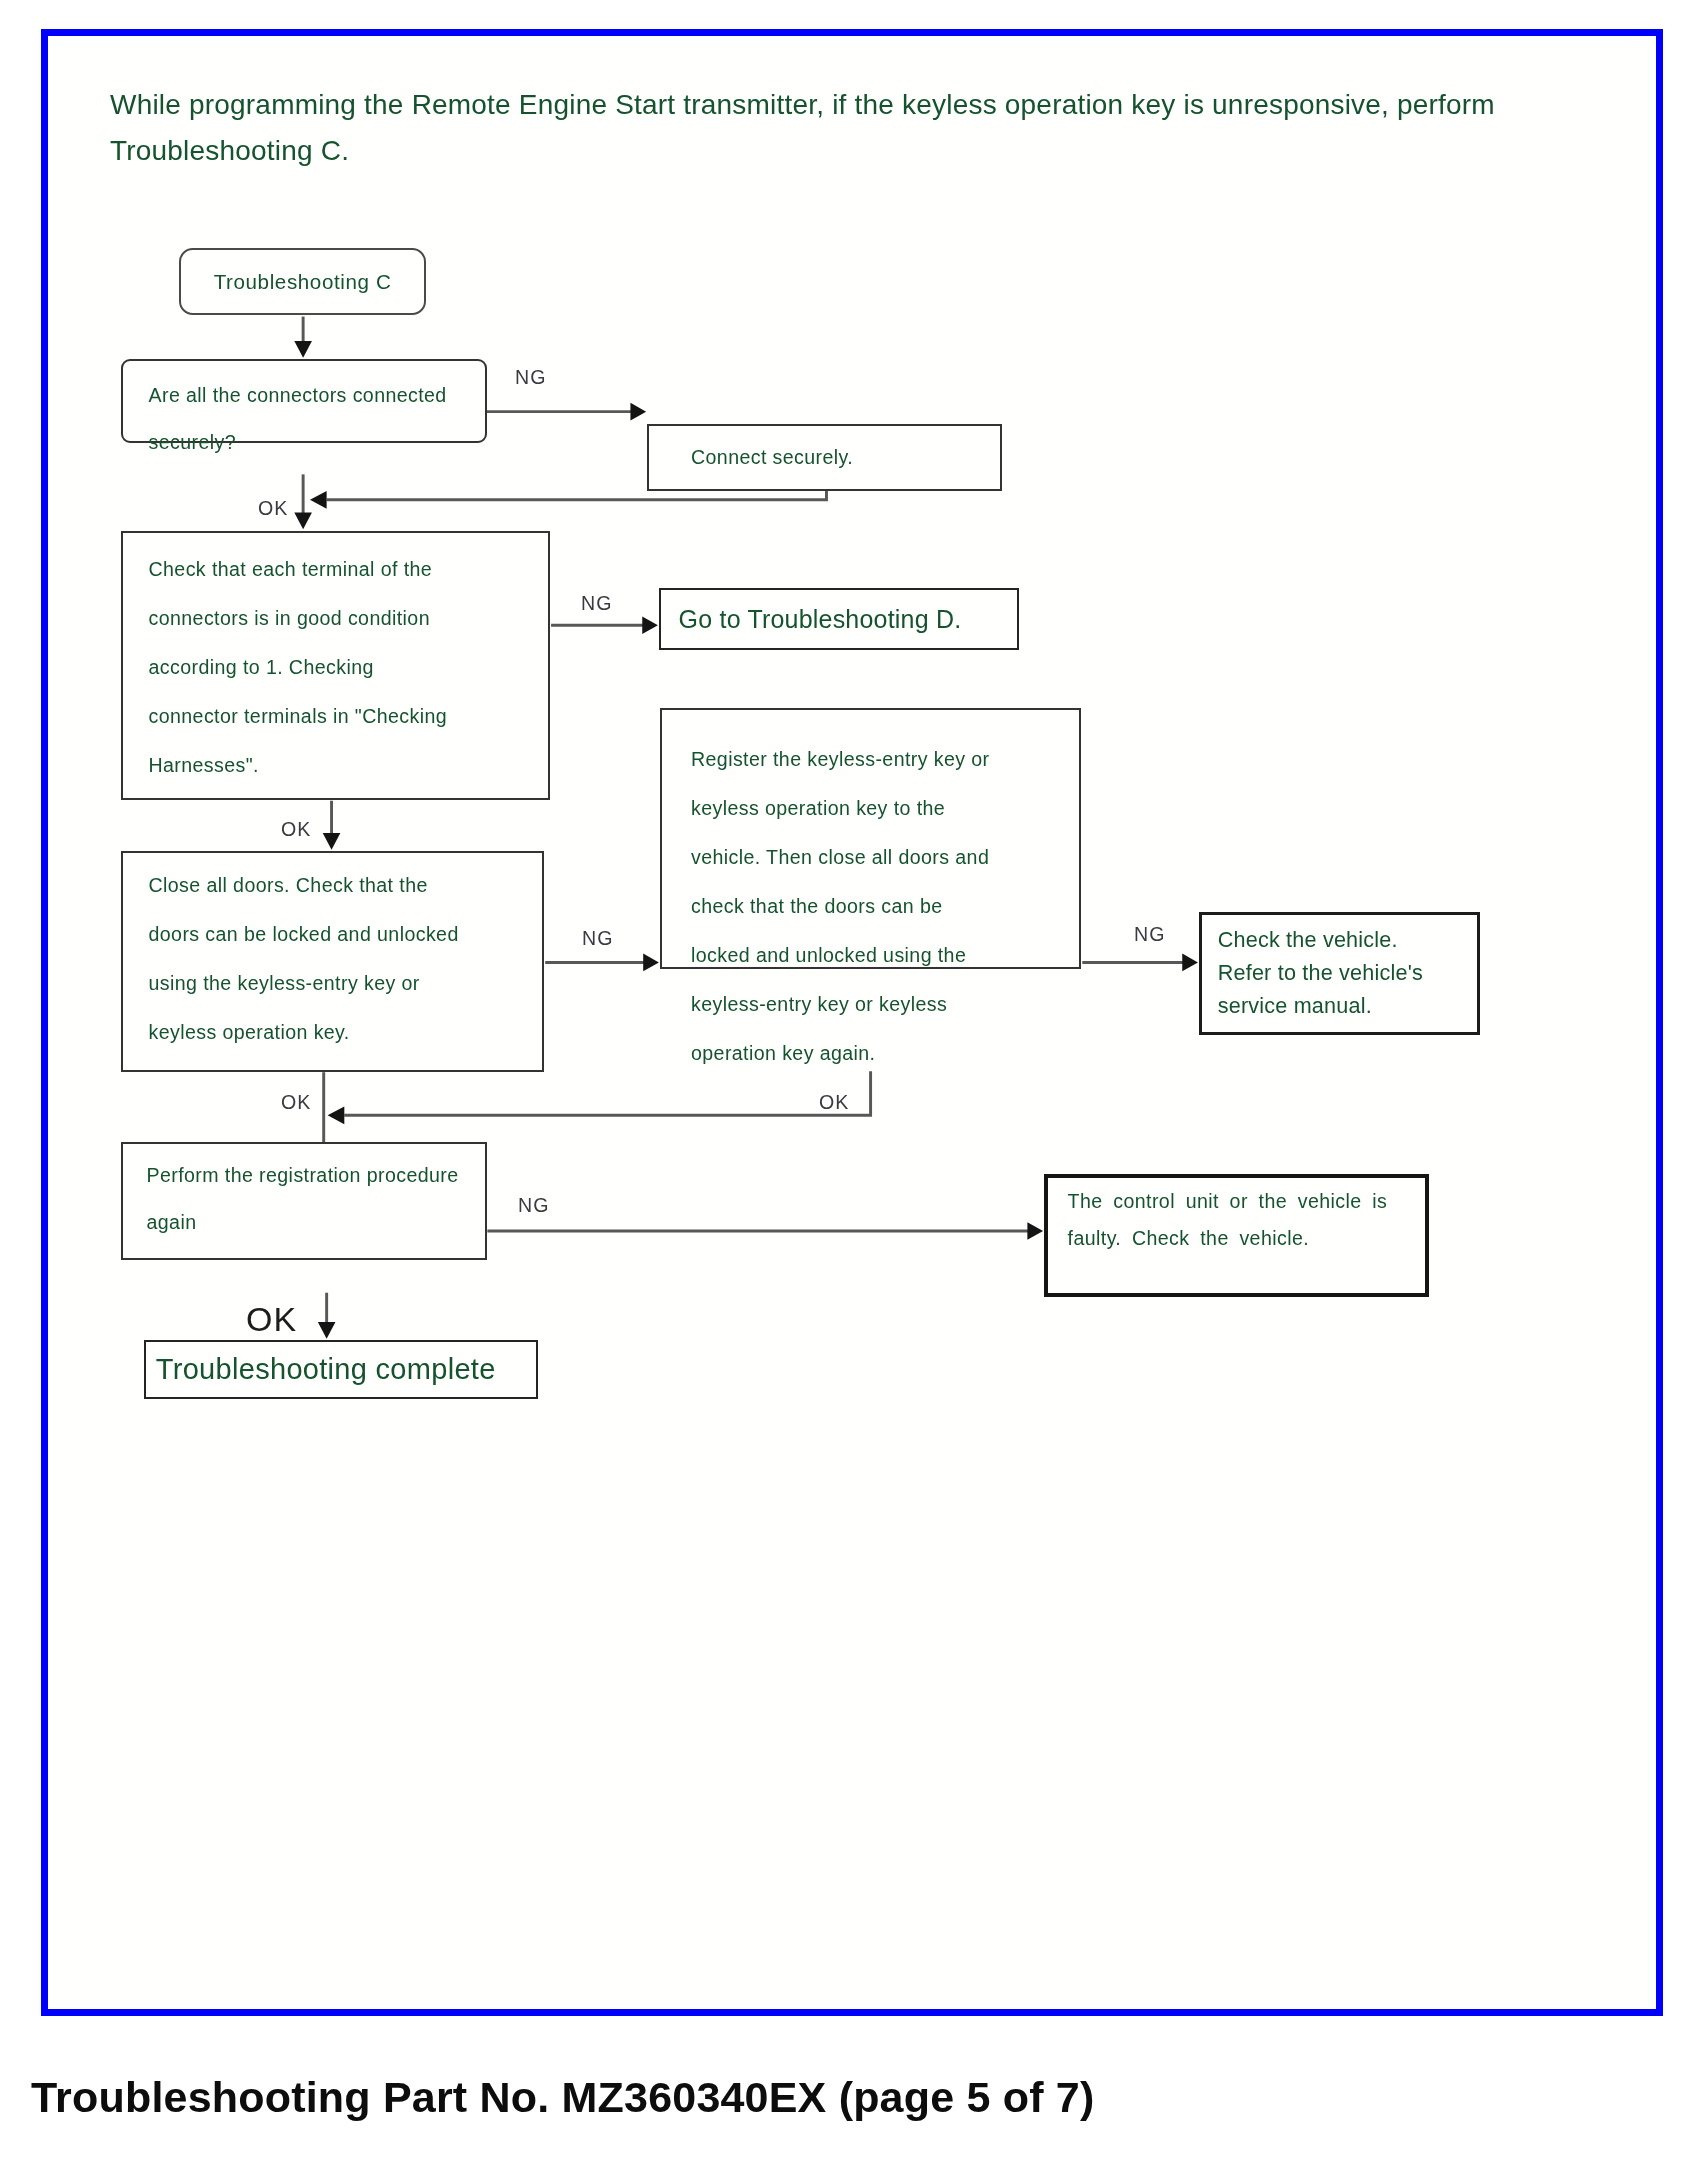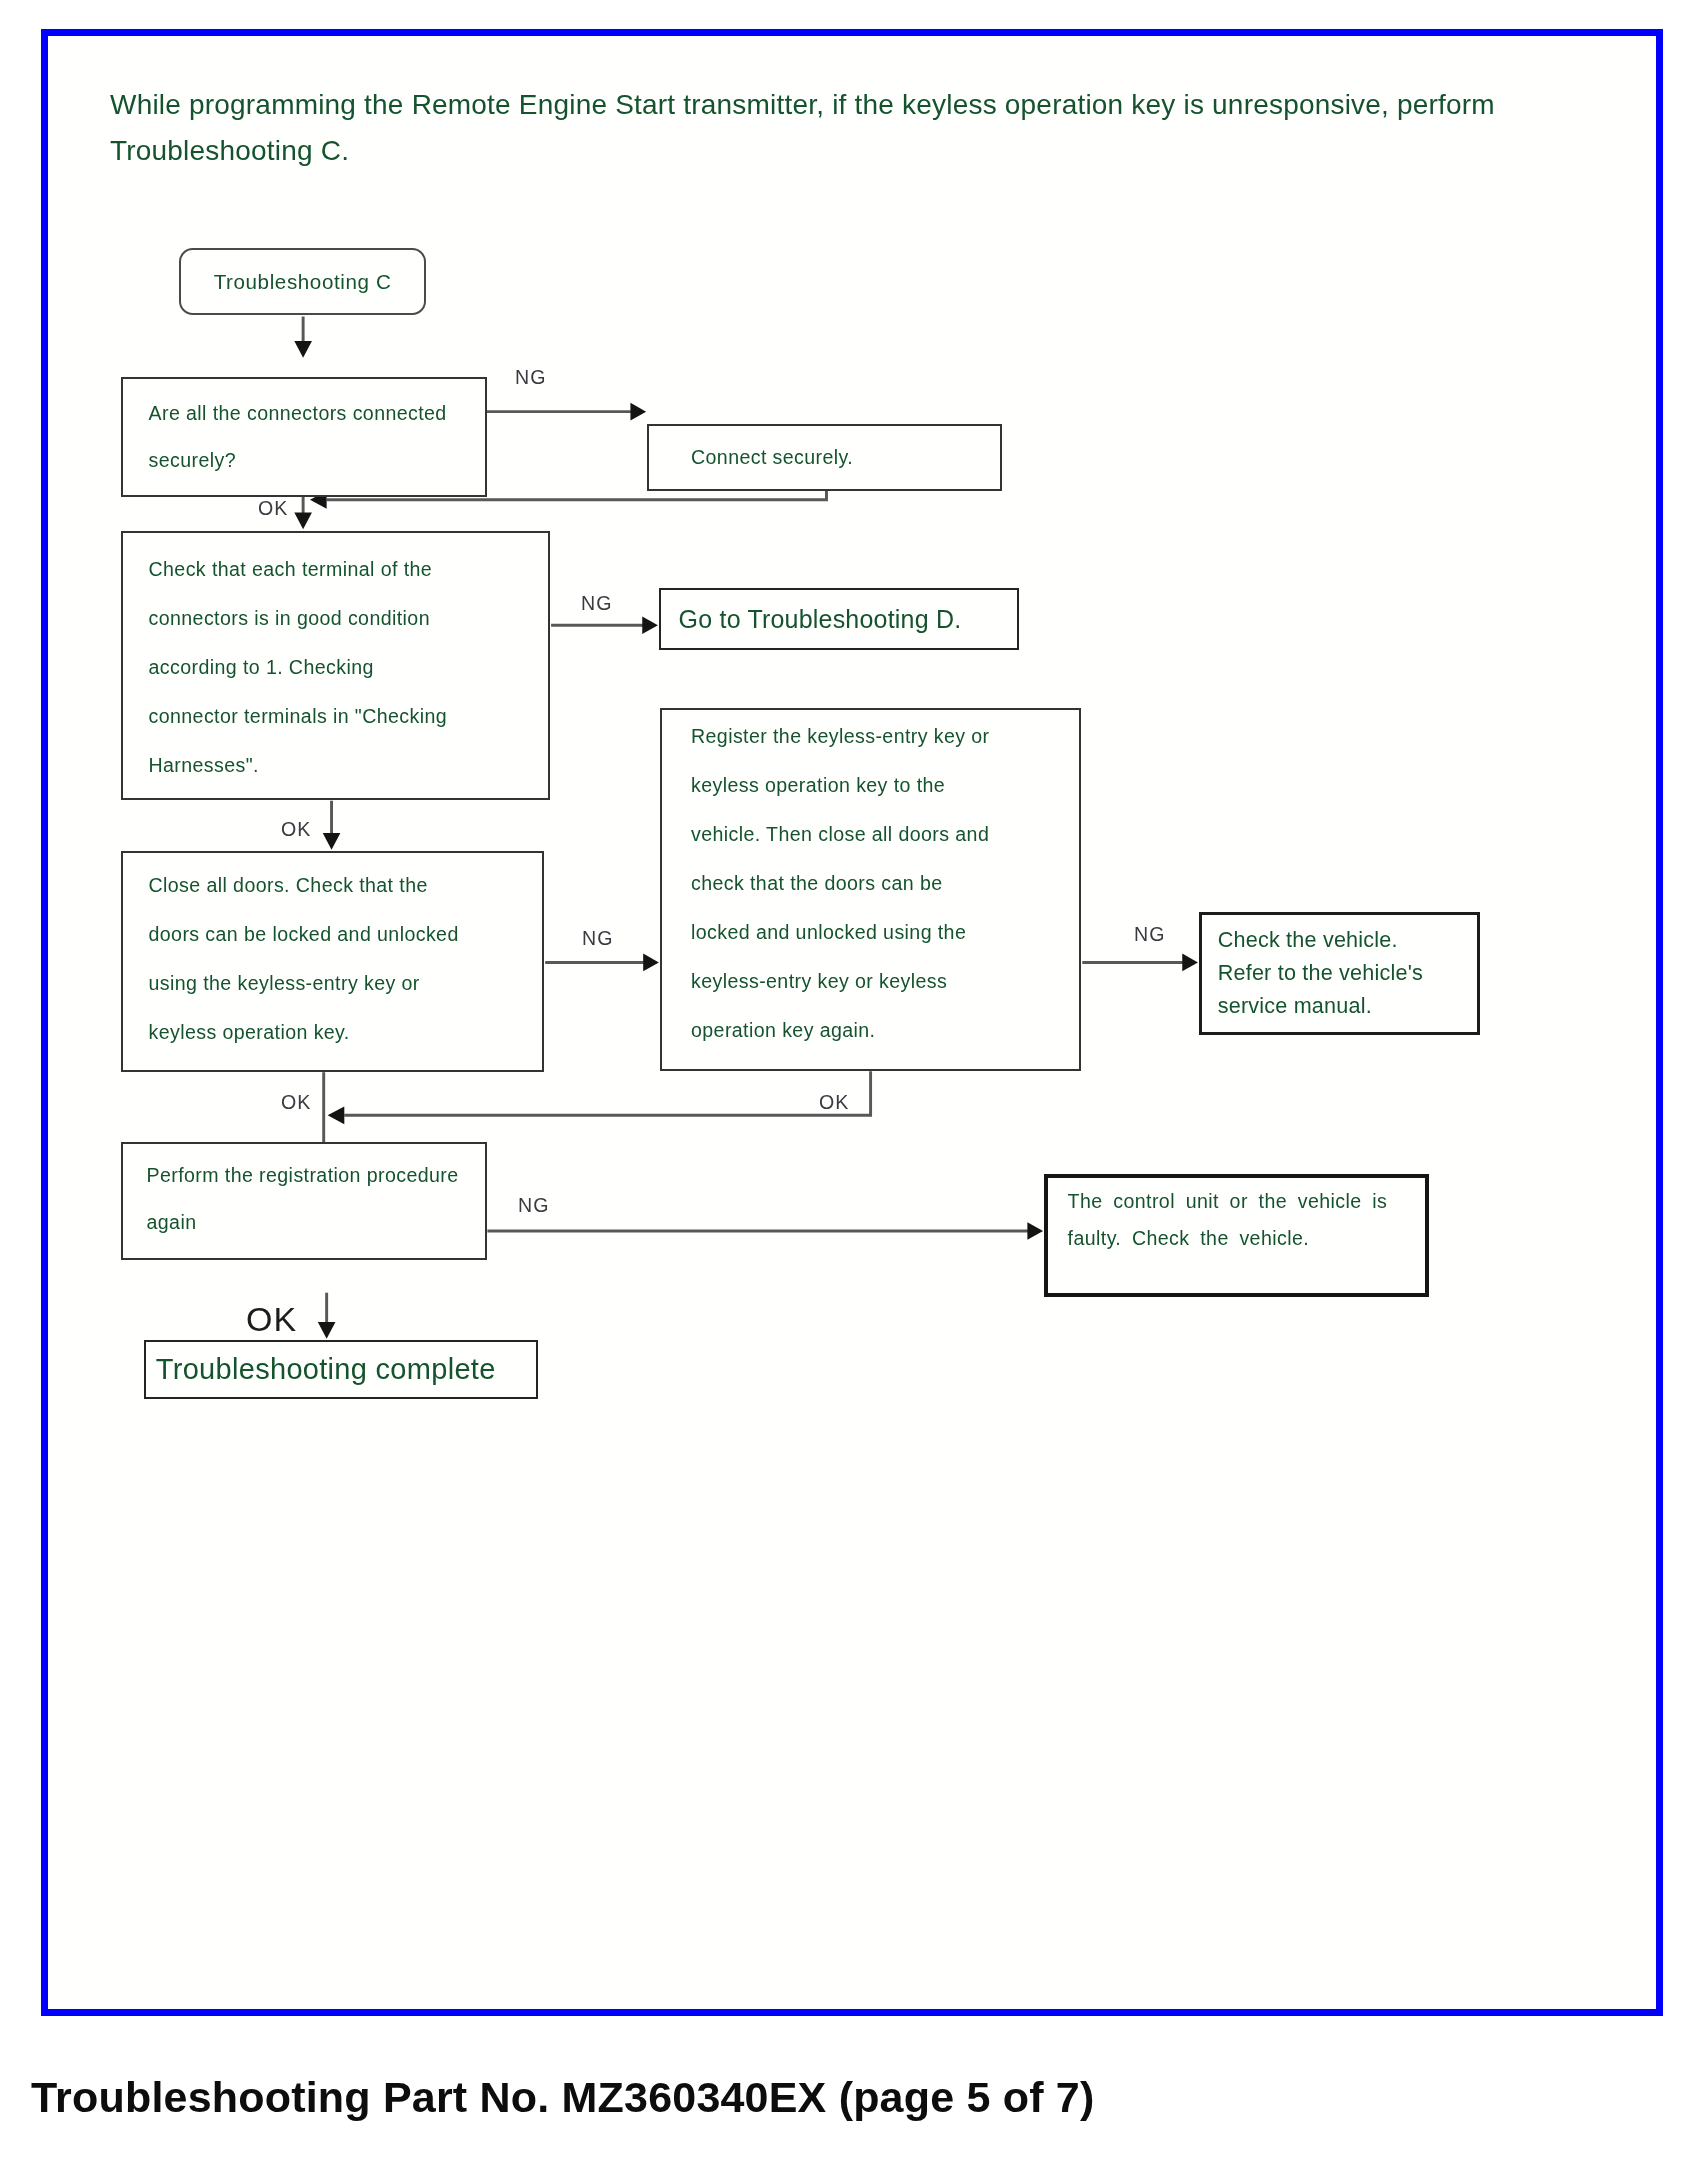--- a/index.html
+++ b/index.html
@@ -21,26 +21,26 @@
     position:absolute;background:#fffffe;color:#14532d;
     border:2.9px solid #333;font-size:19.6px;letter-spacing:0.4px;
     white-space:pre-line;
   }
   .fc-start{
     left:179px;top:248px;width:247px;height:67px;
     border:2.9px solid #4a4a4a;border-radius:13.7px;
     display:flex;align-items:center;justify-content:center;
     font-size:20.6px;letter-spacing:0.6px;
   }
-  .fc-q1{left:121px;top:377px;width:366px;height:120px;padding:10.8px 0 0 25.5px;line-height:47px;}
+  .fc-q1{left:121px;top:359px;width:366px;height:84px;padding:10.8px 0 0 25.5px;line-height:47px;border-radius:9px;}
   .fc-connect{left:647px;top:380px;width:355px;height:67px;display:flex;align-items:center;padding-left:42px;margin-top:44px;}
   .fc-terminals{left:121px;top:531px;width:429px;height:269px;padding:11.8px 0 0 25.5px;line-height:49px;}
   .fc-gotod{left:659px;top:588px;width:360px;height:62px;display:flex;align-items:center;padding-left:17.6px;font-size:25px;letter-spacing:0.2px;border-color:#242424;}
   .fc-doors{left:121px;top:851px;width:423px;height:221px;padding:7.8px 0 0 25.5px;line-height:49px;}
-  .fc-register{left:660px;top:708px;width:421px;height:363px;padding:2px 0 0 29px;line-height:49px;}
+  .fc-register{left:660px;top:708px;width:421px;height:261px;padding:25px 0 0 29px;line-height:49px;}
   .fc-vehicle{left:1199px;top:912px;width:281px;height:123px;border-width:3.9px;border-color:#1c1c1c;padding:7.8px 0 0 15.7px;line-height:33px;font-size:21.6px;letter-spacing:0.2px;}
   .fc-perform{left:121px;top:1142px;width:366px;height:118px;padding:7.8px 0 0 23.5px;line-height:47px;}
   .fc-control{left:1044px;top:1174px;width:385px;height:123px;border-width:4.9px;border-color:#151515;padding:4.9px 15.7px 0 19.6px;line-height:37px;word-spacing:4.9px;}
   .fc-complete{left:144px;top:1340px;width:394px;height:59px;display:flex;align-items:center;padding-left:9.8px;font-size:29px;letter-spacing:0.3px;border-color:#242424;}
   .edge-label{
     position:absolute;font-size:19.6px;color:#3a3a42;letter-spacing:1px;
   }
   .edge-label.big{font-size:34px;color:#1d1d1d;letter-spacing:1px;}
   .caption{
     position:absolute;left:31px;top:2066px;width:1617px;

